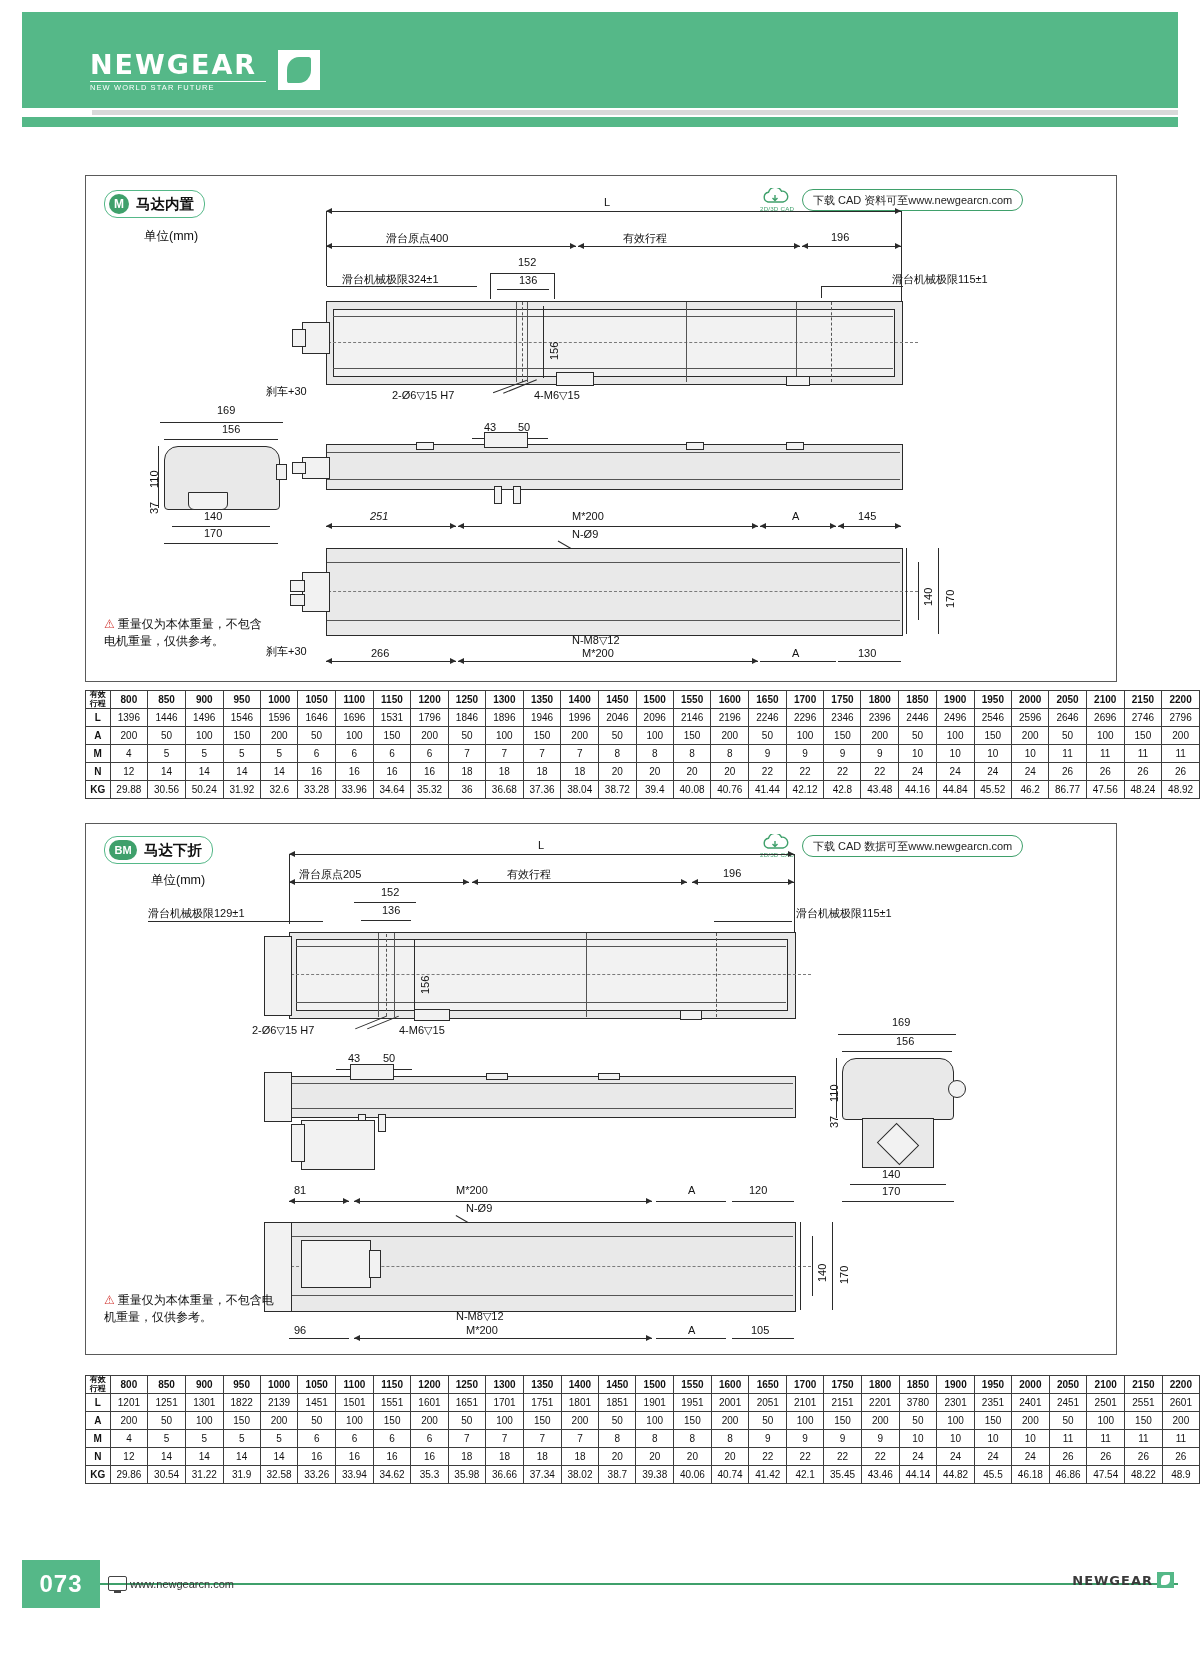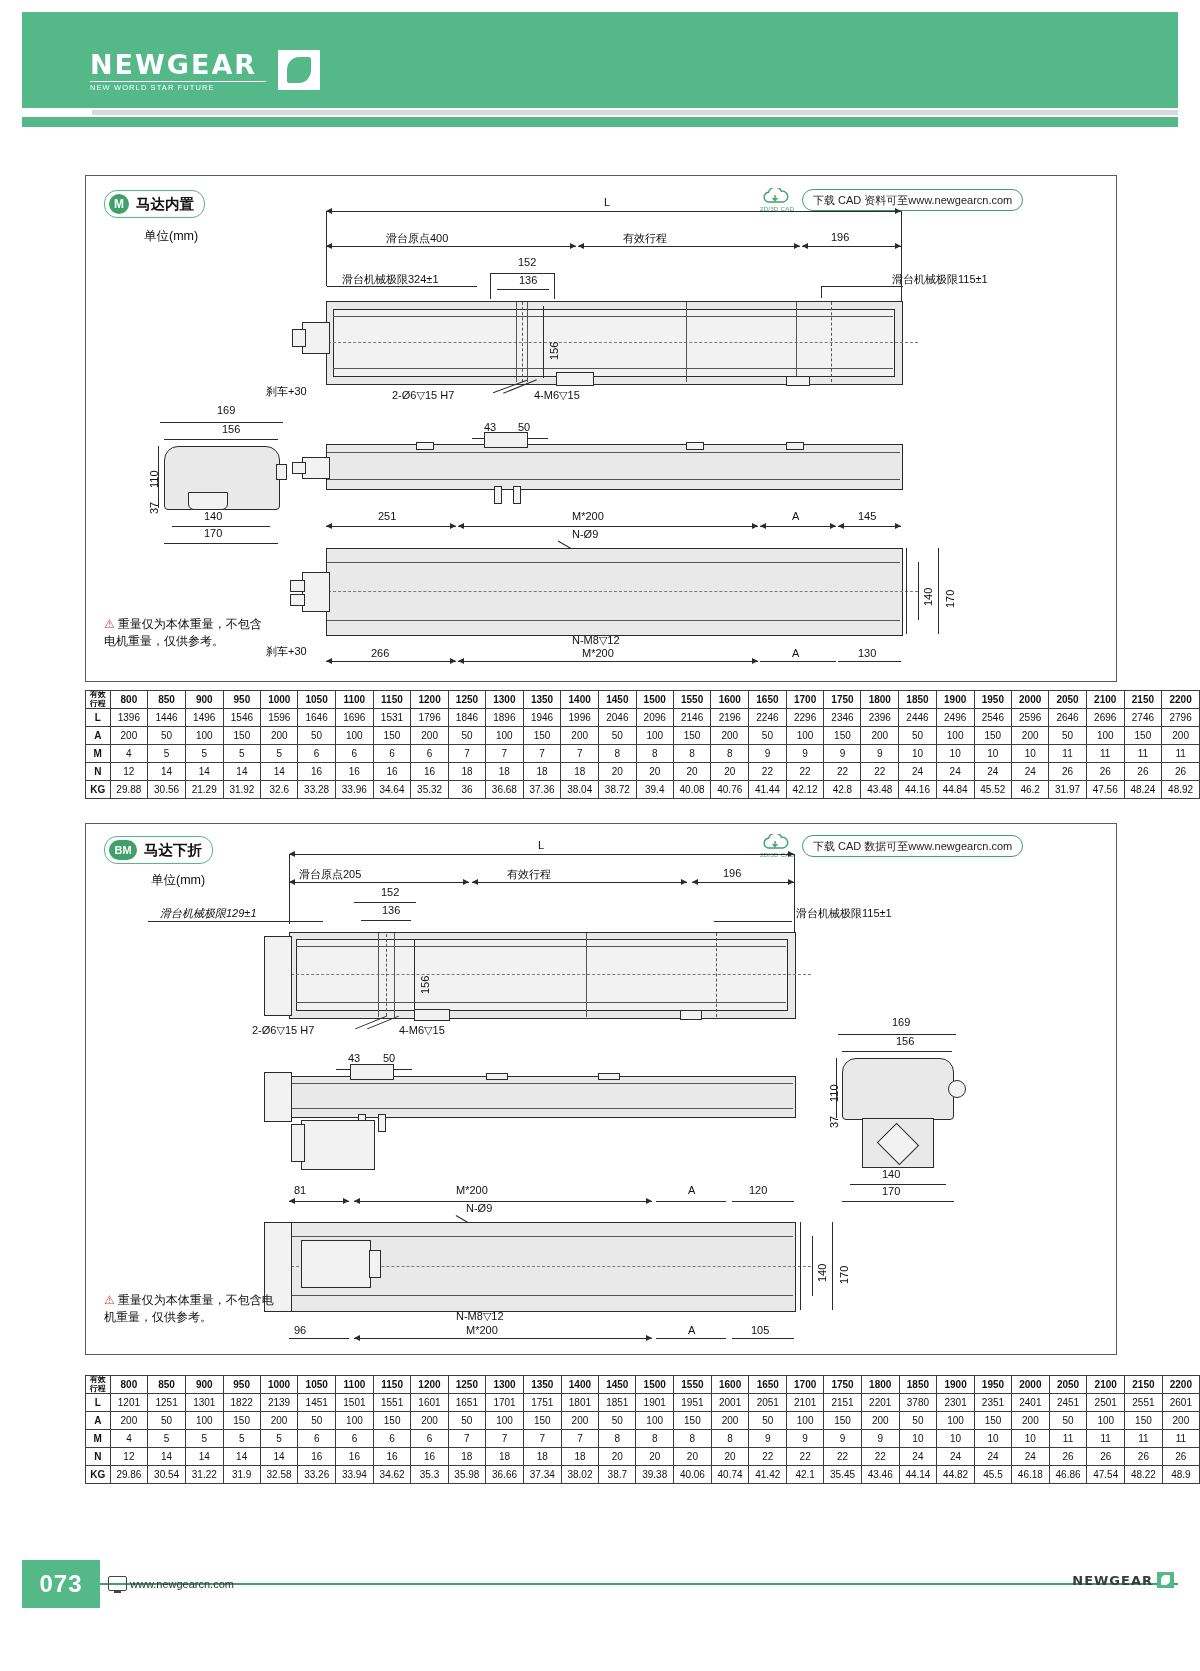--- a/index.html
+++ b/index.html
@@ -196,21 +196,21 @@
     <div class="body2" style="left:427px;top:310px;width:6px;height:16px;"></div>
     <div class="body2" style="left:216px;top:281px;width:26px;height:20px;"></div>
     <div class="body2" style="left:206px;top:286px;width:12px;height:10px;"></div>
     <div class="body2" style="left:330px;top:266px;width:16px;height:6px;"></div>
     <div class="body2" style="left:600px;top:266px;width:16px;height:6px;"></div>
     <div class="body2" style="left:700px;top:266px;width:16px;height:6px;"></div>
 
     <div class="hl" style="left:240px;top:350px;width:130px;"></div>
     <div class="arw l" style="left:240px;top:347px;"></div>
     <div class="arw r" style="left:364px;top:347px;"></div>
-    <div class="lbl" style="left:292px;top:334px;">251</div>
+    <div class="lbl" style="left:284px;top:334px;font-style:italic;">251</div>
 
     <div class="hl" style="left:372px;top:350px;width:300px;"></div>
     <div class="arw l" style="left:372px;top:347px;"></div>
     <div class="arw r" style="left:666px;top:347px;"></div>
     <div class="lbl" style="left:486px;top:334px;">M*200</div>
 
     <div class="hl" style="left:674px;top:350px;width:76px;"></div>
     <div class="arw l" style="left:674px;top:347px;"></div>
     <div class="arw r" style="left:744px;top:347px;"></div>
     <div class="lbl" style="left:706px;top:334px;">A</div>
@@ -418,21 +418,21 @@
           <td class="val">24</td>
           <td class="val">26</td>
           <td class="val">26</td>
           <td class="val">26</td>
           <td class="val">26</td>
         </tr>
         <tr>
           <td class="rh">KG</td>
           <td class="val">29.88</td>
           <td class="val">30.56</td>
-          <td class="val">21.29</td>
+          <td class="val">50.24</td>
           <td class="val">31.92</td>
           <td class="val">32.6</td>
           <td class="val">33.28</td>
           <td class="val">33.96</td>
           <td class="val">34.64</td>
           <td class="val">35.32</td>
           <td class="val">36</td>
           <td class="val">36.68</td>
           <td class="val">37.36</td>
           <td class="val">38.04</td>
@@ -441,21 +441,21 @@
           <td class="val">40.08</td>
           <td class="val">40.76</td>
           <td class="val">41.44</td>
           <td class="val">42.12</td>
           <td class="val">42.8</td>
           <td class="val">43.48</td>
           <td class="val">44.16</td>
           <td class="val">44.84</td>
           <td class="val">45.52</td>
           <td class="val">46.2</td>
-          <td class="val">31.97</td>
+          <td class="val">86.77</td>
           <td class="val">47.56</td>
           <td class="val">48.24</td>
           <td class="val">48.92</td>
         </tr>
       </tbody>
   </table>
 
   <div class="panel" id="panel-bot">
 
     <div class="badge" style="left:18px;top:12px;">
@@ -490,21 +490,21 @@
     <div class="hl" style="left:386px;top:58px;width:215px;"></div>
     <div class="arw l" style="left:386px;top:55px;"></div>
     <div class="arw r" style="left:595px;top:55px;"></div>
     <div class="lbl" style="left:421px;top:43px;">有效行程</div>
 
     <div class="hl" style="left:606px;top:58px;width:102px;"></div>
     <div class="arw l" style="left:606px;top:55px;"></div>
     <div class="arw r" style="left:702px;top:55px;"></div>
     <div class="lbl" style="left:637px;top:43px;">196</div>
 
-    <div class="lbl" style="left:74px;top:82px;font-style:italic;">滑台机械极限129±1</div>
+    <div class="lbl" style="left:62px;top:82px;">滑台机械极限129±1</div>
     <div class="hl" style="left:62px;top:97px;width:175px;"></div>
     <div class="lbl" style="left:710px;top:82px;">滑台机械极限115±1</div>
     <div class="hl" style="left:628px;top:97px;width:78px;"></div>
 
     <div class="lbl" style="left:295px;top:62px;">152</div>
     <div class="hl" style="left:268px;top:78px;width:62px;"></div>
     <div class="lbl" style="left:296px;top:80px;">136</div>
     <div class="hl" style="left:275px;top:96px;width:50px;"></div>
 
     <div class="body" style="left:203px;top:108px;width:505px;height:85px;"></div>

